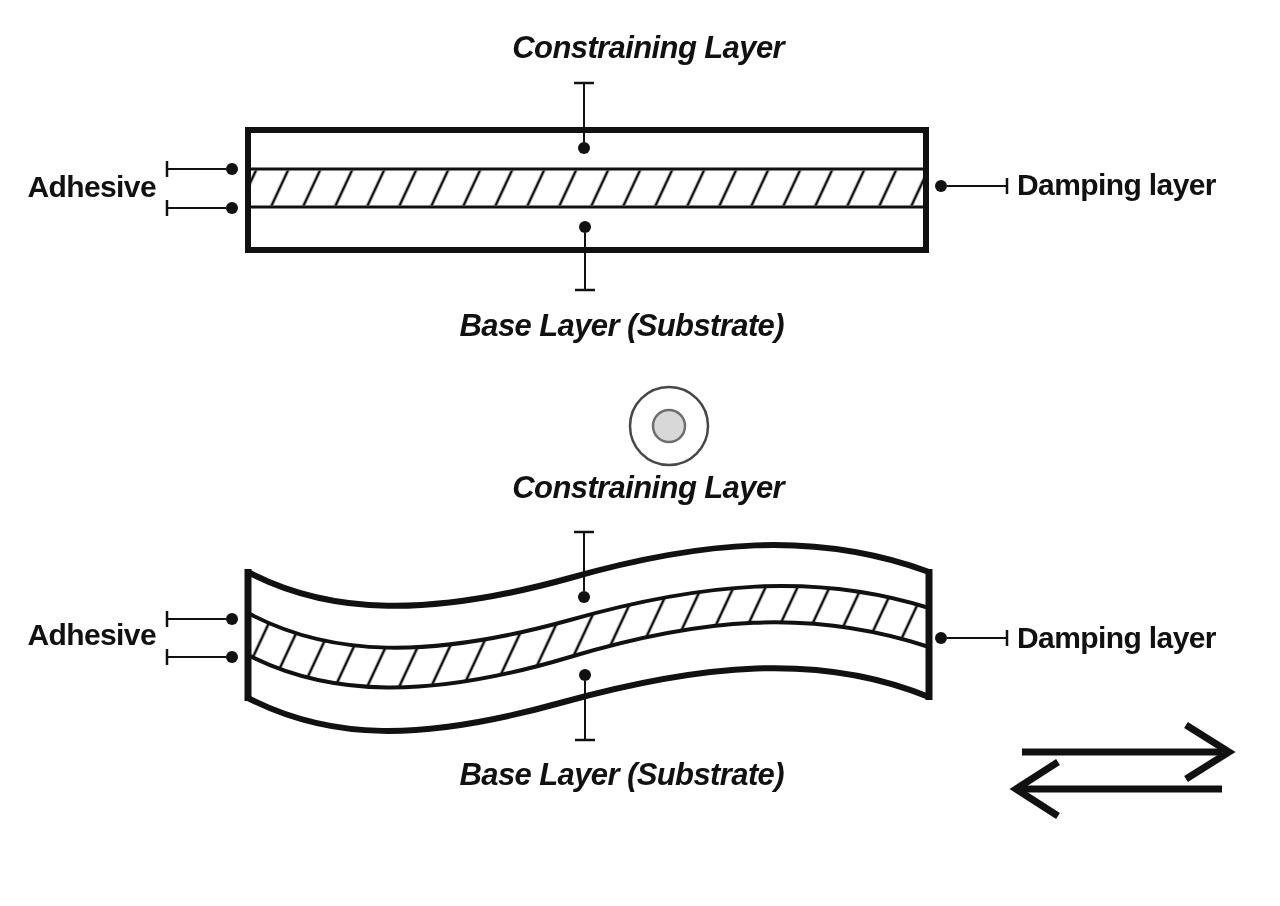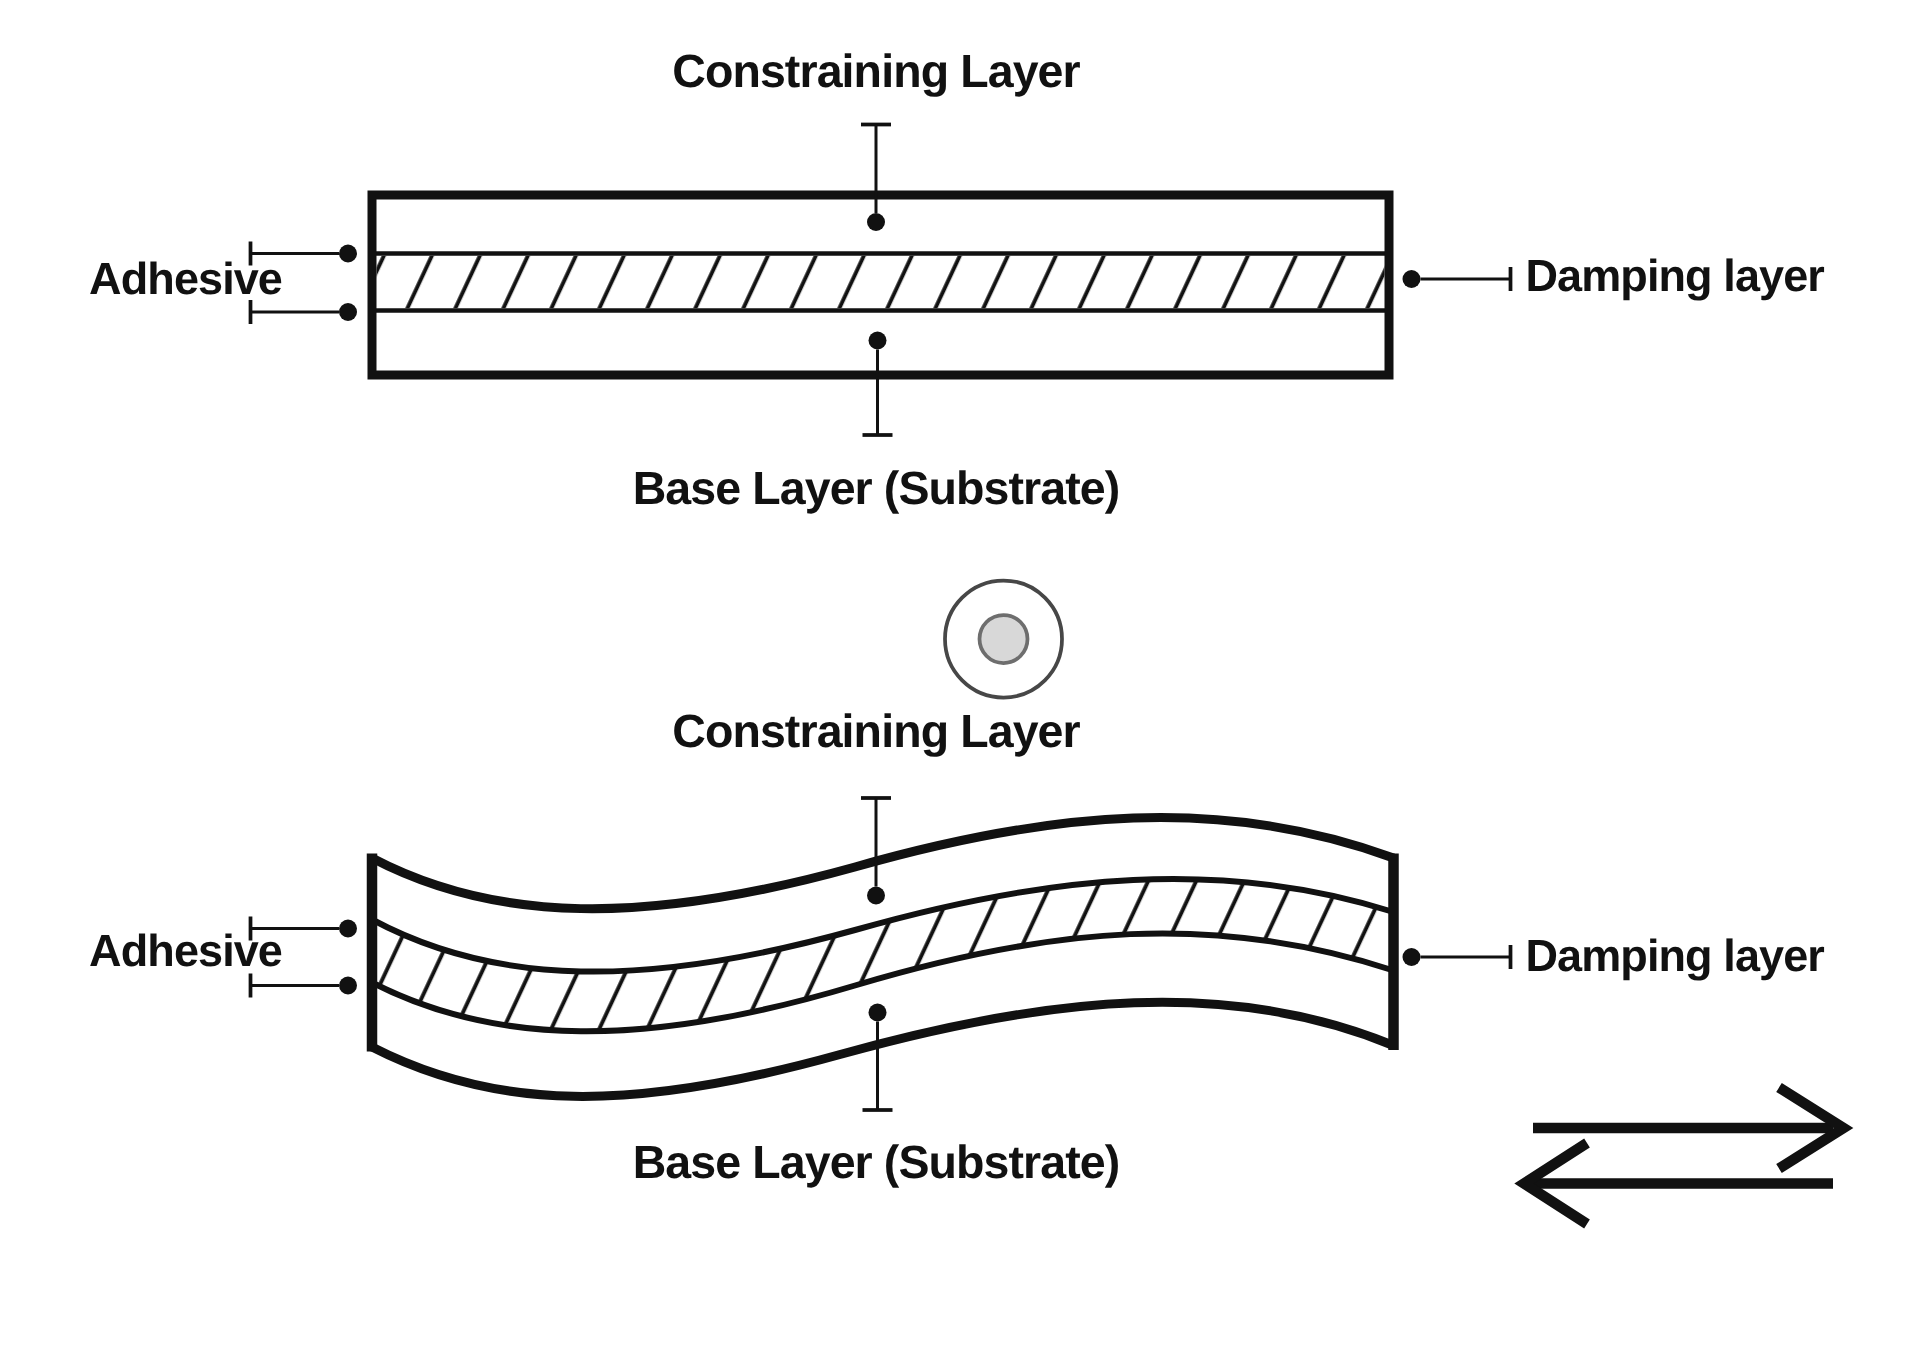--- a/index.html
+++ b/index.html
@@ -22,22 +22,22 @@
   }
   .lbl {
     position: absolute;
     font-weight: 700;
     font-size: 30px;
     line-height: 36px;
     letter-spacing: -0.6px;
     color: #111111;
     white-space: nowrap;
   }
-  .lbl.center { text-align: center; }
-  .lbl.right  { text-align: right; margin-left: 32px; }
+  .lbl.center { text-align: right; font-style: italic; }
+  .lbl.right  { text-align: right; }
   .lbl.big { font-size: 31px; }
 </style>
 </head>
 <body>
 
 <div class="canvas">
 
   <svg class="layer" width="1280" height="906" viewBox="0 0 1280 906">
     <defs>
       <pattern id="hatch" patternUnits="userSpaceOnUse" width="29" height="29" patternTransform="rotate(25)">

